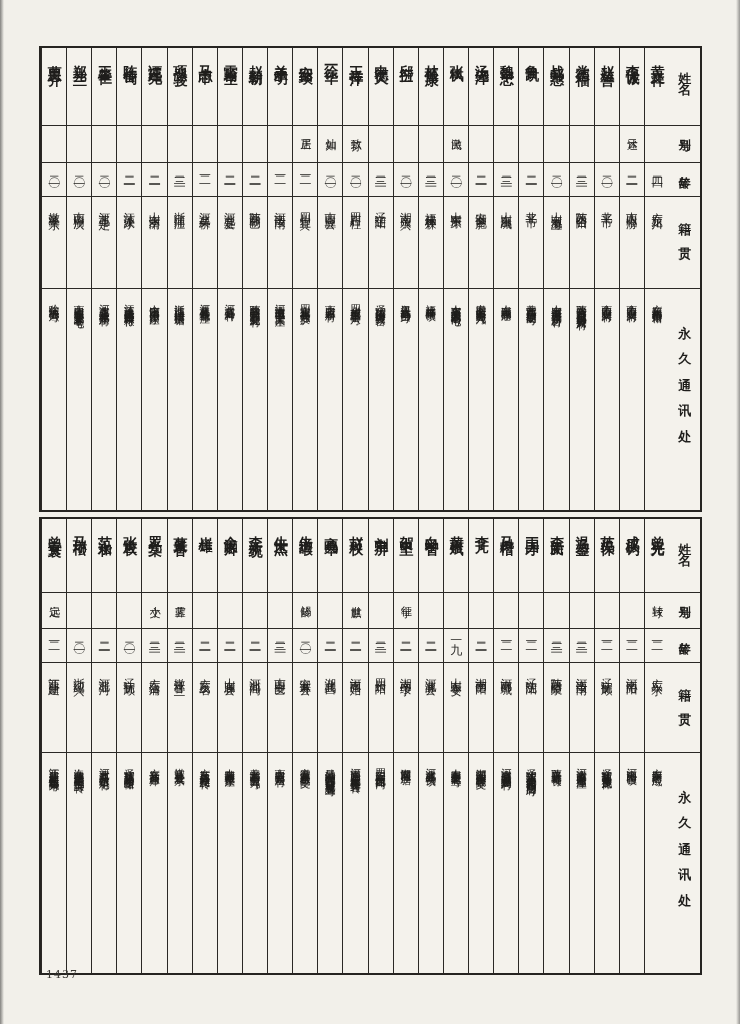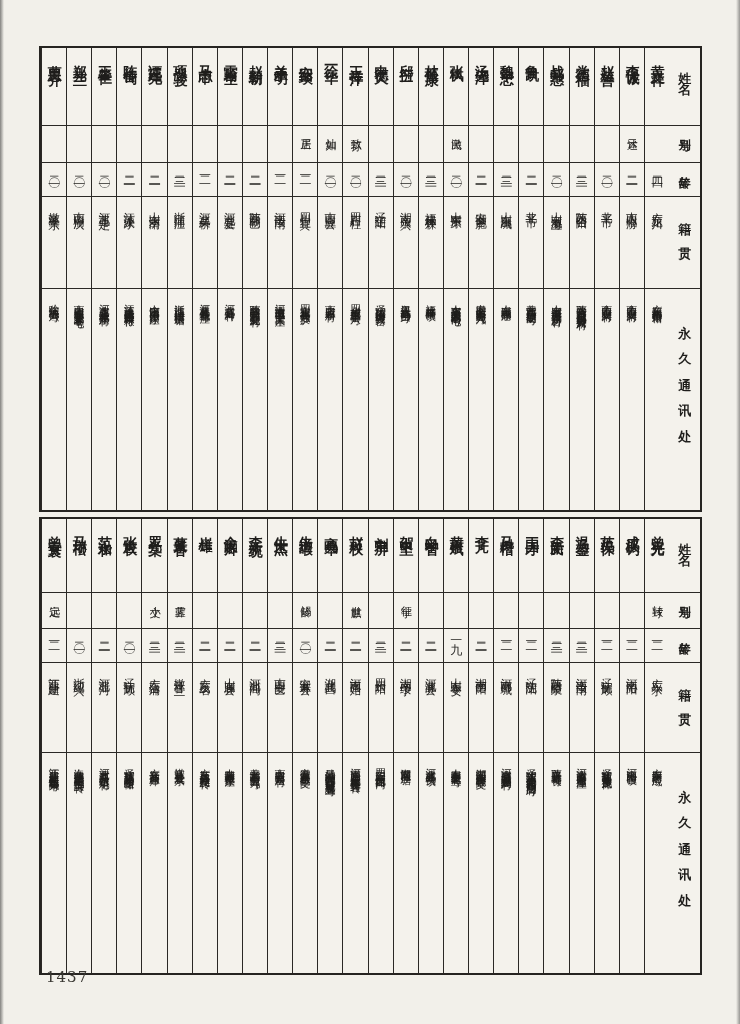--- a/index.html
+++ b/index.html
@@ -58,21 +58,21 @@
   .small-note{font-size:7px;letter-spacing:0;}
 
   .header-col .r-name .vtext{font-size:13px;font-weight:700;letter-spacing:10px;padding-top:14px;}
   .header-col .r-alias .vtext{font-size:12px;font-weight:700;letter-spacing:2px;padding-top:3px;}
   .header-col .r-age .vtext{font-size:12px;font-weight:700;letter-spacing:1px;padding-top:3px;}
   .header-col .r-native .vtext{font-size:13px;font-weight:700;letter-spacing:24px;padding-top:16px;}
   .header-col .r-addr .vtext{font-size:13px;font-weight:700;letter-spacing:26px;padding-top:26px;}
 
   .page-number{
     position:absolute;left:46px;top:968px;
-    font-family:"DejaVu Serif", serif;font-size:15px;color:#3a3833;
+    font-family:"DejaVu Serif", serif;font-size:11px;color:#3a3833;
     letter-spacing:1px;
   }
 </style>
 </head>
 <body>
 
 <div class="scan-edge left"></div>
 <div class="scan-edge right"></div>
 
 <div class="dir-table t1" id="table-top">

